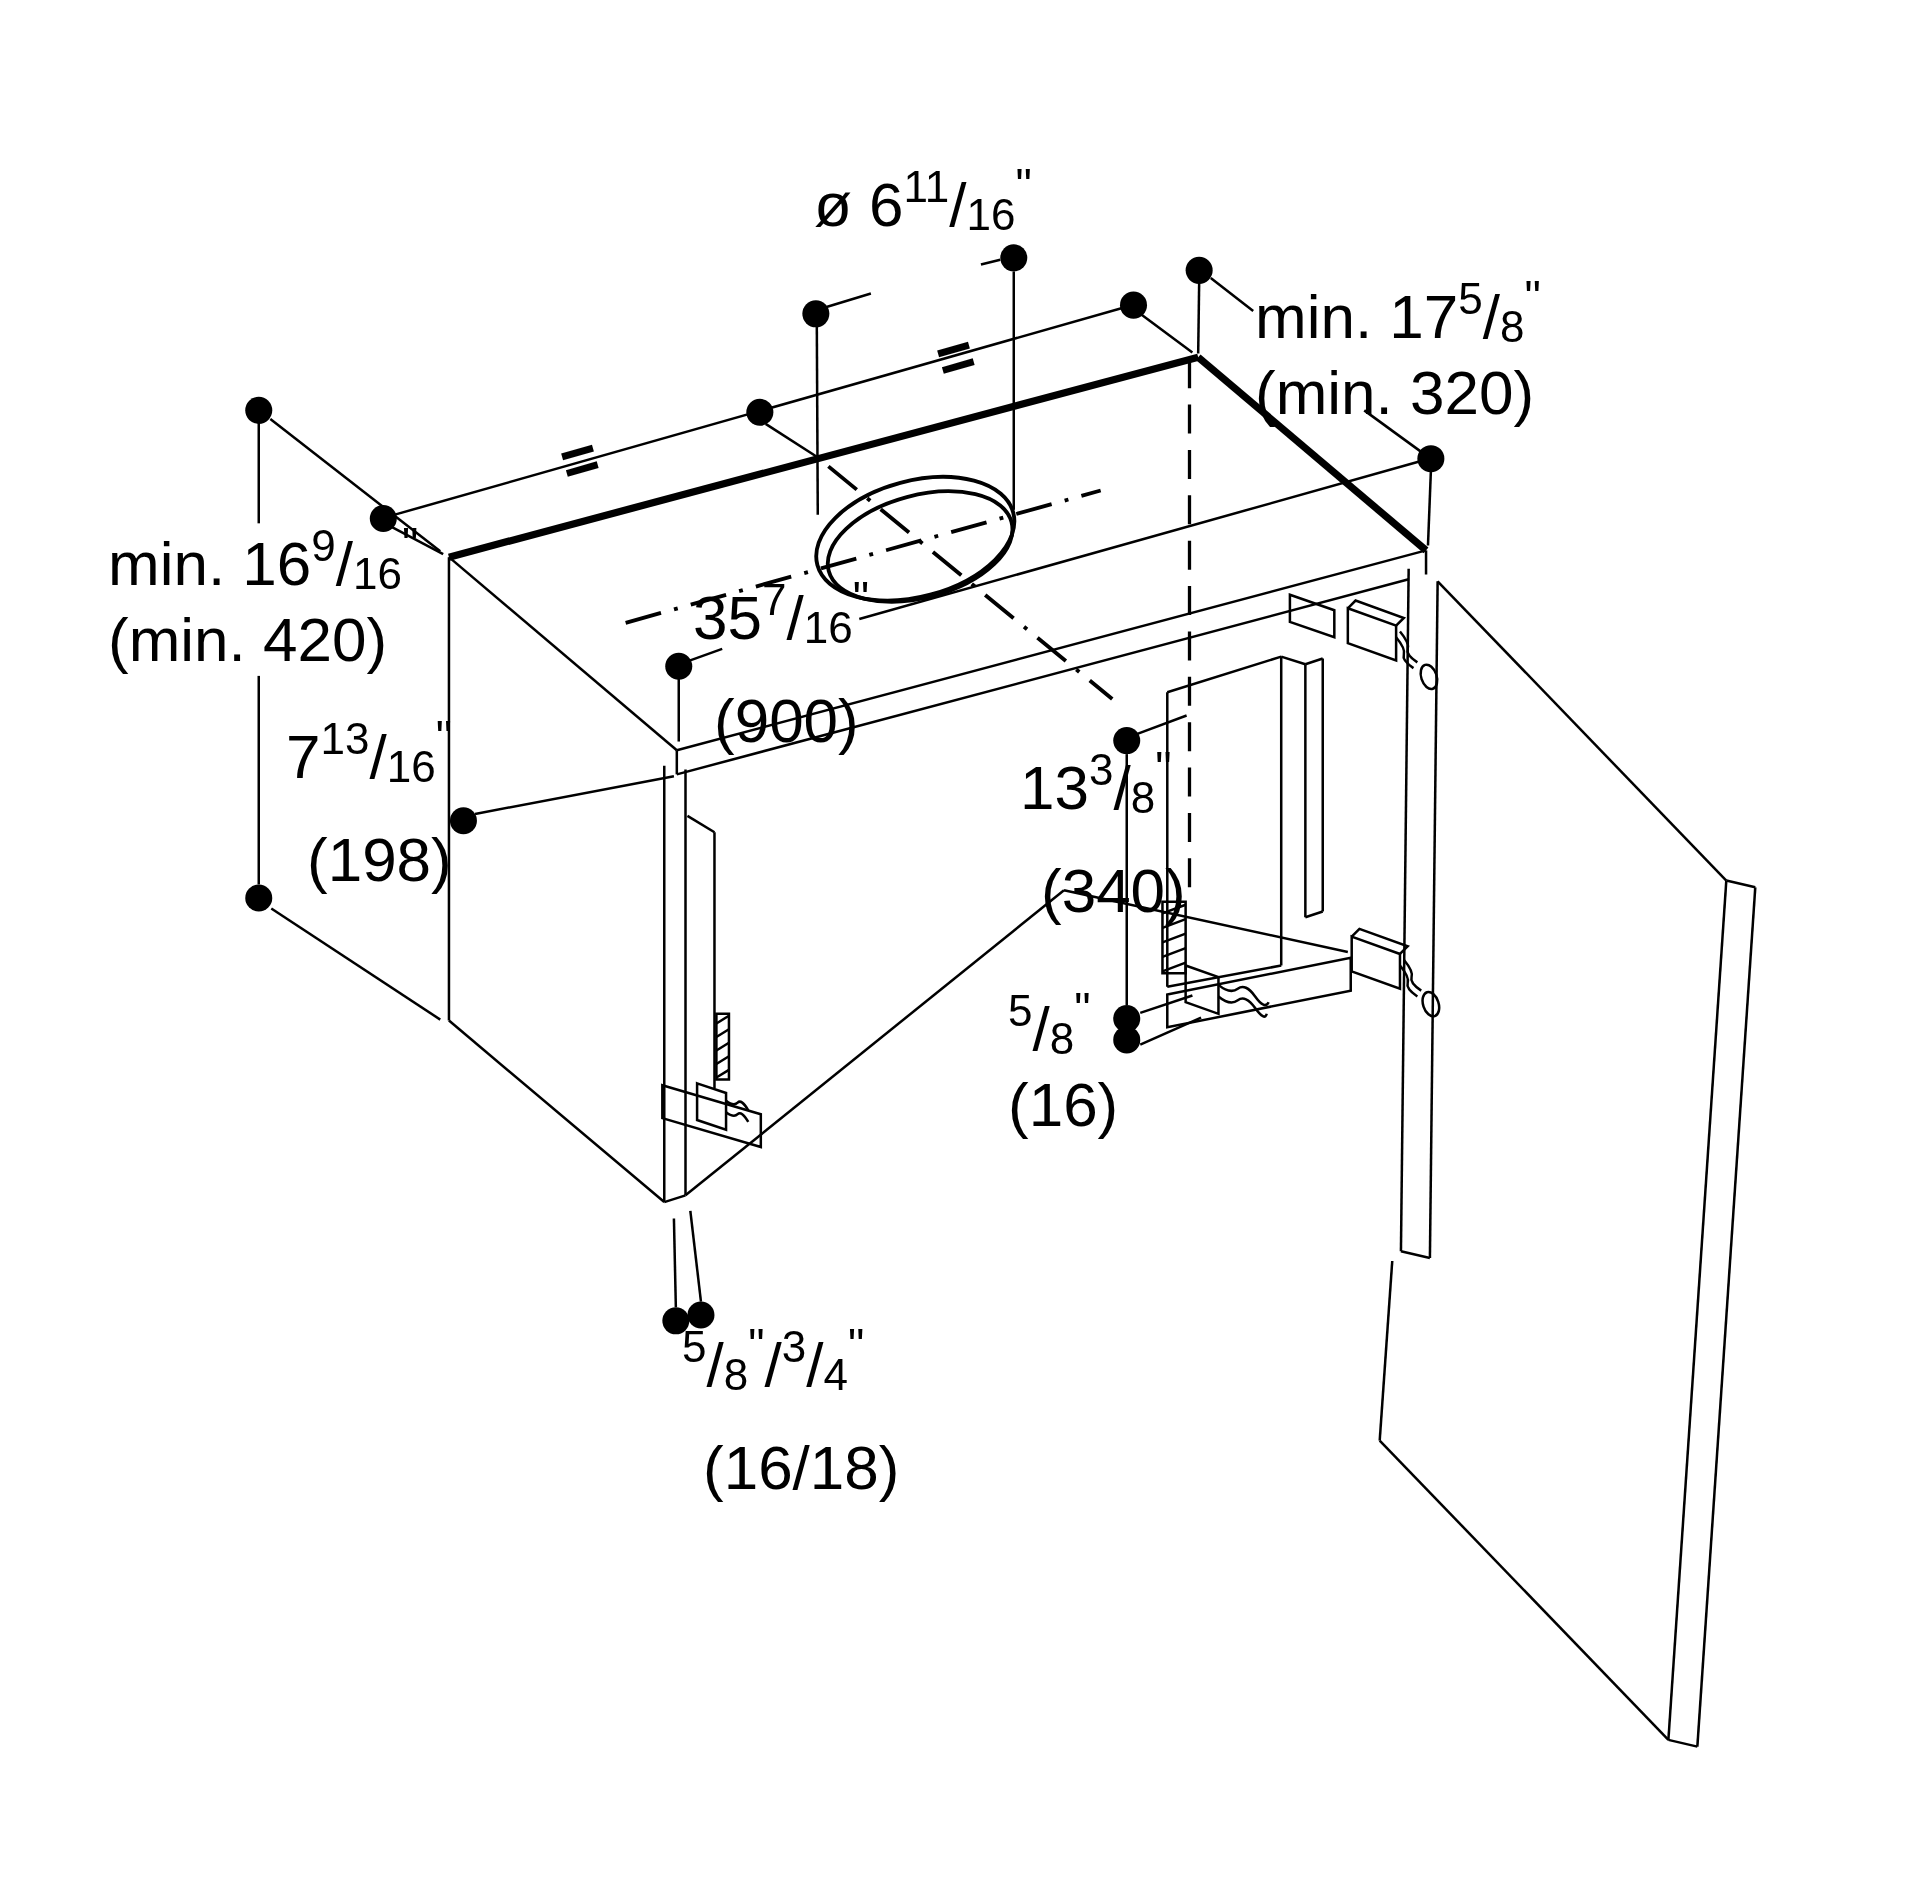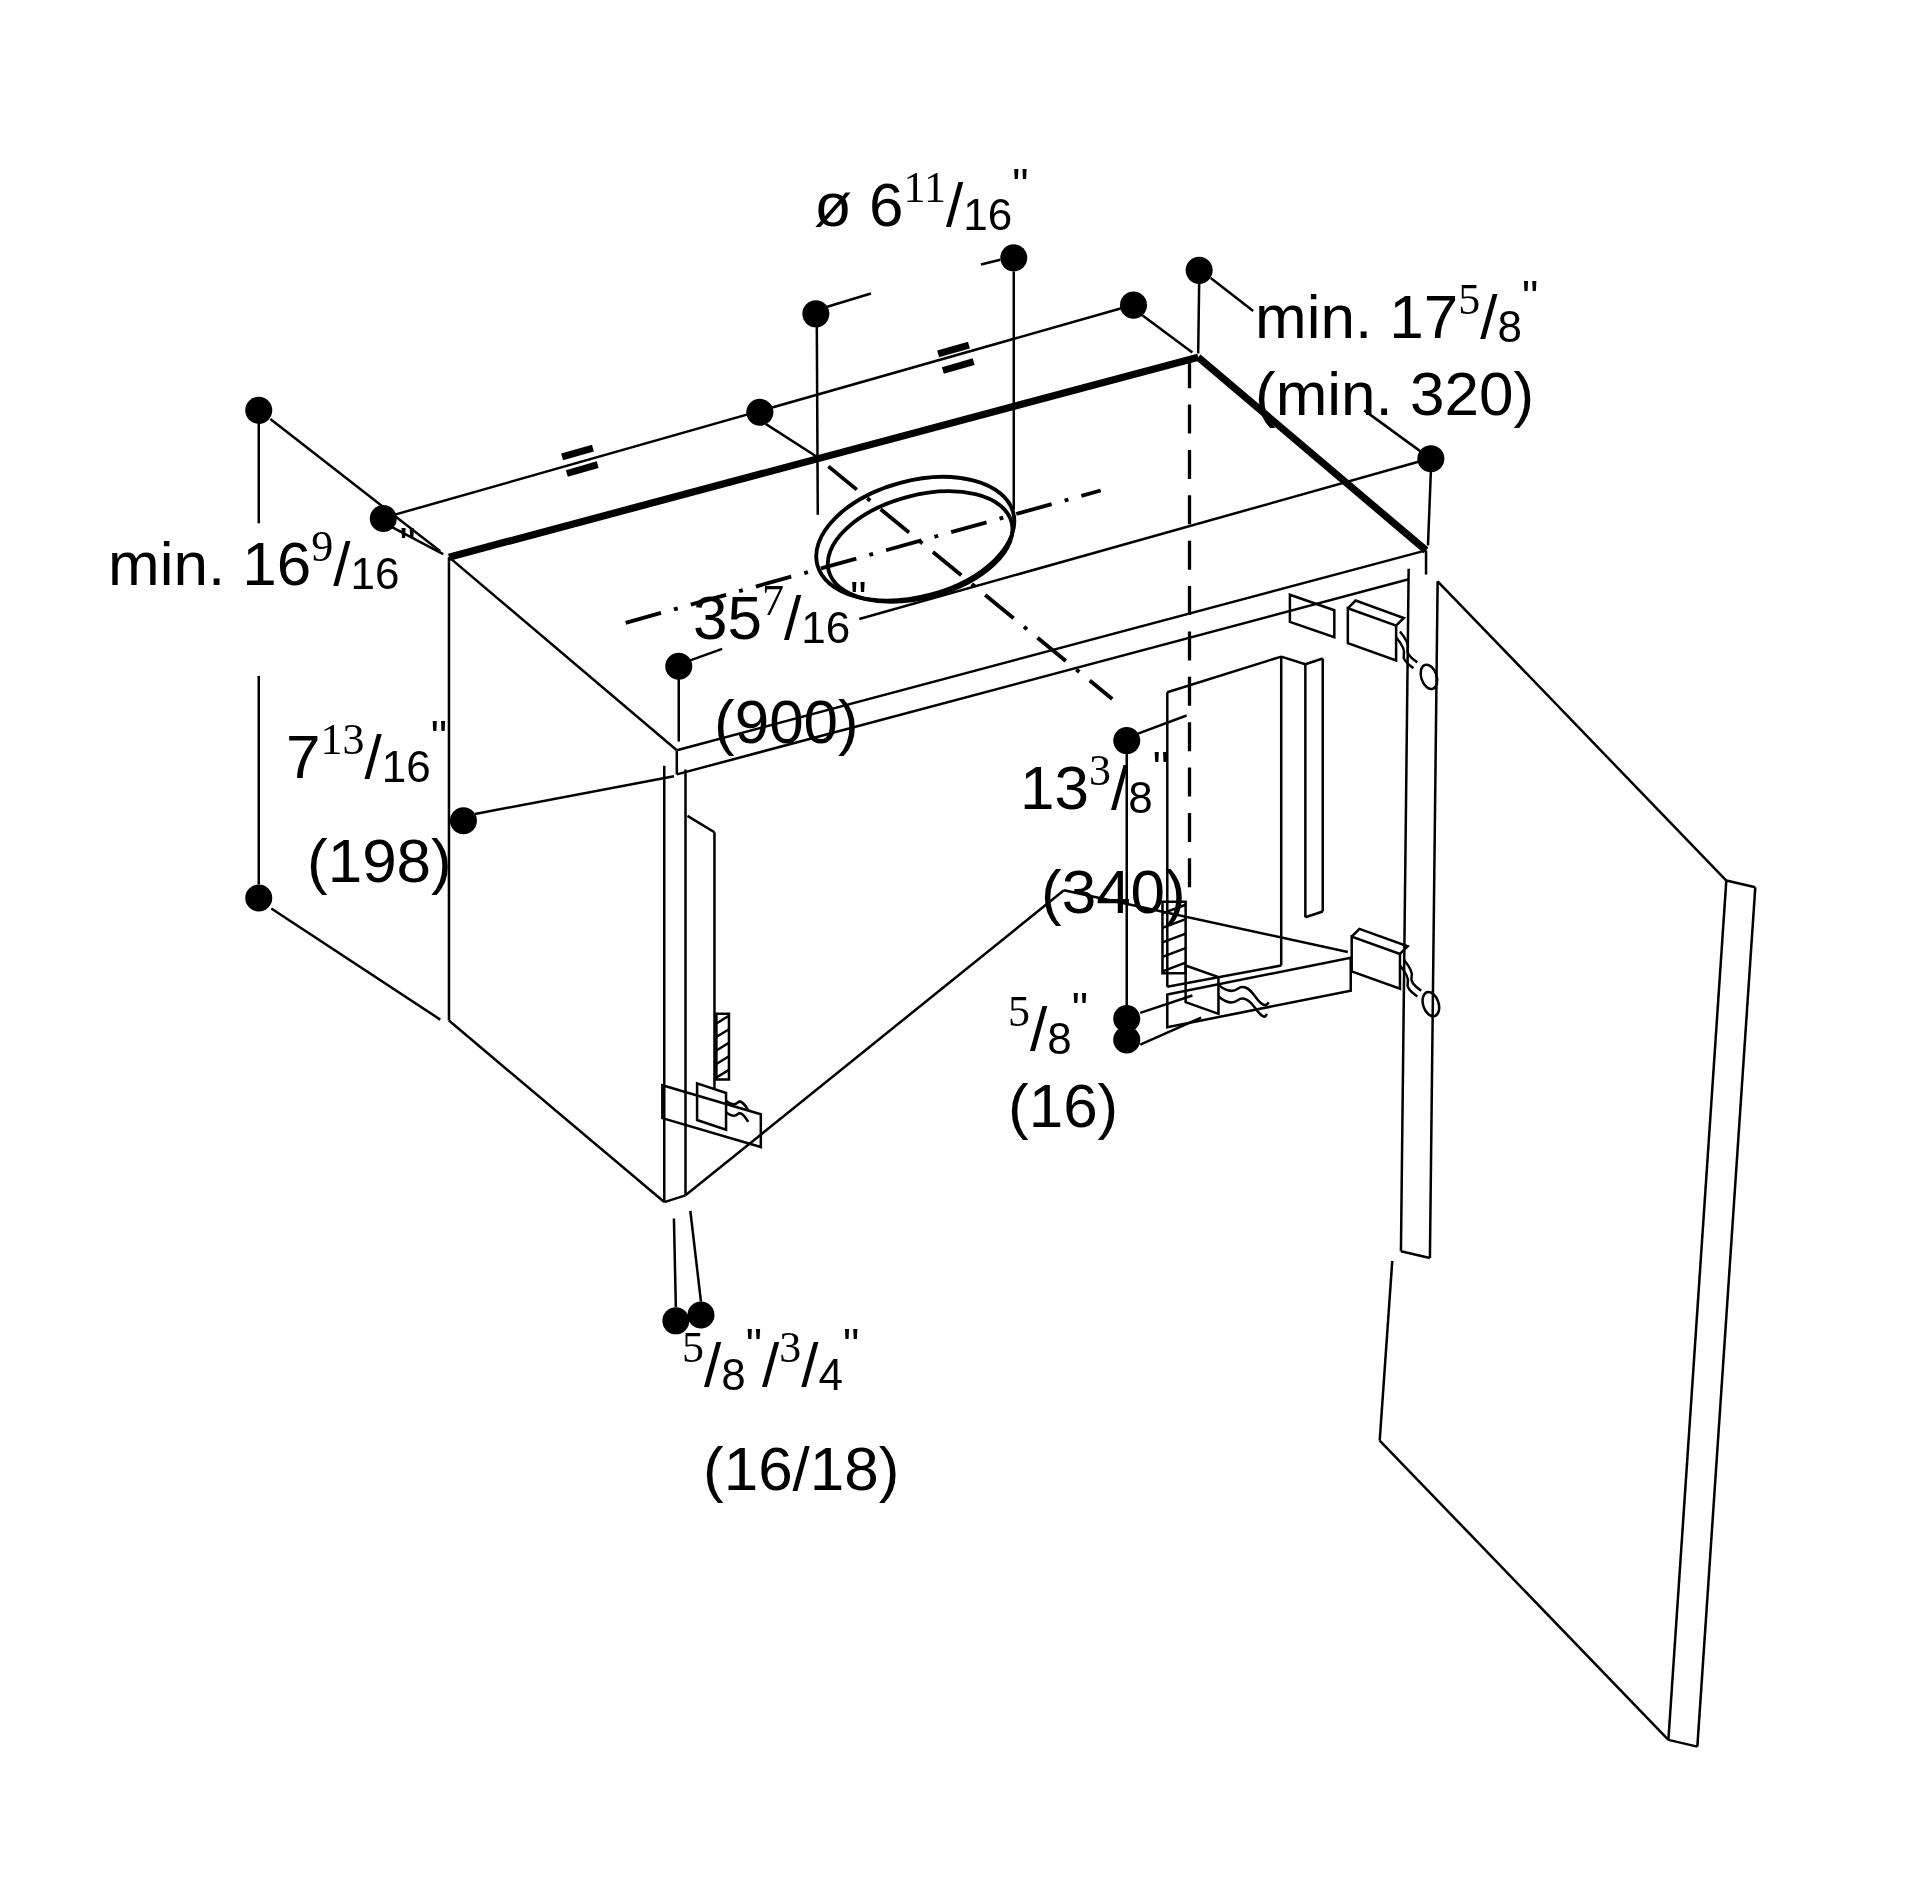--- a/index.html
+++ b/index.html
@@ -18,21 +18,21 @@
   .cl{stroke:#000;stroke-width:4;fill:none;stroke-dasharray:38 14 4 14;}
   .dot{fill:#000;stroke:none;}
   .w4{stroke:#000;stroke-width:4;fill:none;}
   .lbl{
     position:absolute;
     font-size:62px;
     line-height:70px;
     white-space:nowrap;
     letter-spacing:0px;
   }
-  .lbl .n{font-size:44px;position:relative;top:-0.55em;font-family:Liberation Serif, serif;}
+  .lbl .n{font-size:44px;position:relative;top:-0.55em;}
   .lbl .d{font-size:44px;position:relative;top:0.10em;}
   .lbl .u{font-size:46px;position:relative;top:-0.55em;}
   .lbl .sl{font-size:62px;}
   .ind1{padding-left:21px;margin-top:27px;}
   .eq{
     position:absolute;
     font-size:64px;
     font-weight:bold;
     transform:rotate(-16deg);
   }
@@ -200,20 +200,21 @@
     <div><span>ø </span><span>6</span><span class="n">11</span><span class="sl">/</span><span class="d">16</span><span class="u">"</span></div>
   </div>
 
   <div class="lbl" style="left:1255px;top:282px;">
     <div><span>min. </span><span>17</span><span class="n">5</span><span class="sl">/</span><span class="d">8</span><span class="u">"</span></div>
     <div>(min. 320)</div>
   </div>
 
   <div class="lbl" style="left:108px;top:529px;">
     <div><span>min. </span><span>16</span><span class="n">9</span><span class="sl">/</span><span class="d">16</span><span class="u">"</span></div>
+    <div>(min. 420)</div>
   </div>
 
   <div class="lbl" style="left:693px;top:583px;">
     <div><span>35</span><span class="n">7</span><span class="sl">/</span><span class="d">16</span><span class="u">"</span></div>
     <div class="ind1">(900)</div>
   </div>
 
   <div class="lbl" style="left:286px;top:722px;">
     <div><span>7</span><span class="n">13</span><span class="sl">/</span><span class="d">16</span><span class="u">"</span></div>
     <div class="ind1">(198)</div>

